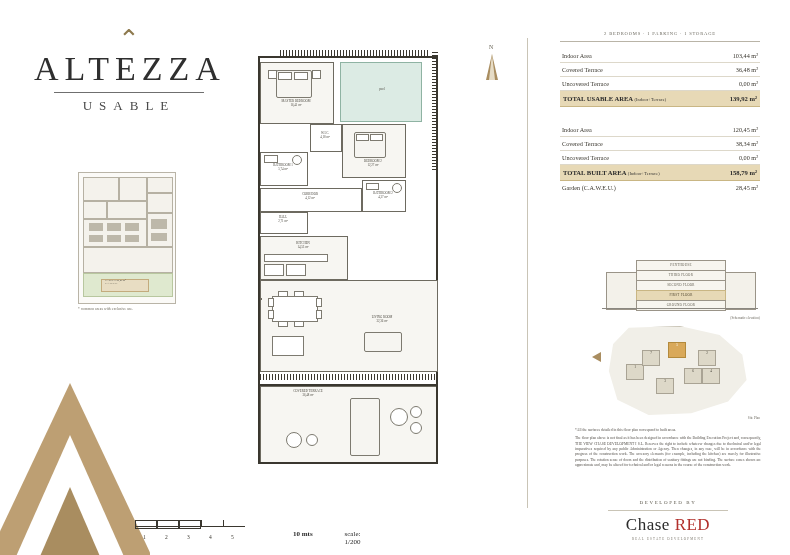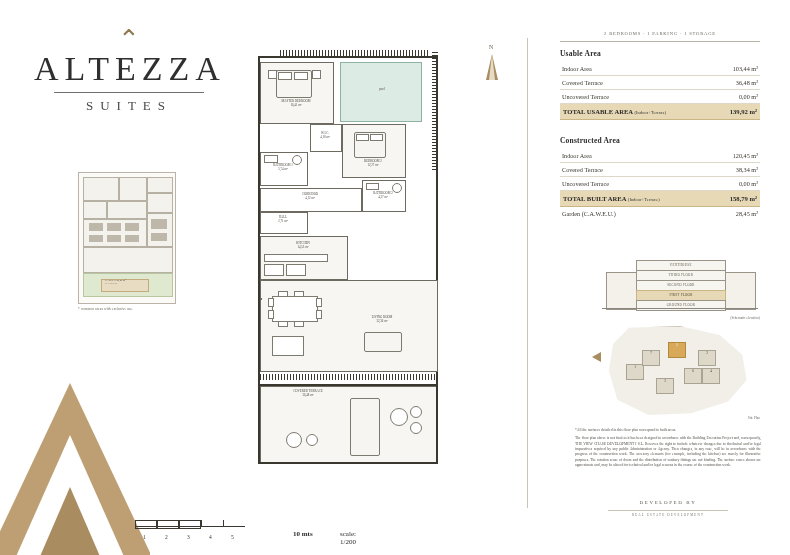--- a/index.html
+++ b/index.html
@@ -90,21 +90,21 @@
   .compass .arrow2{
     position:absolute;left:6px;top:8px;width:0;height:0;
     border-left:6px solid transparent;border-right:6px solid transparent;
     border-bottom:26px solid #e6dcc6;transform:scaleX(.5);
   }
 
   
   .vdiv{position:absolute;left:527px;top:38px;width:1px;height:470px;background:#c9c4b6;}
 
   
-  .scalebar{position:absolute;left:135px;top:518px;width:230px;}
+  .scalebar{position:absolute;left:135px;top:518px;width:230px;text-align:center;}
   .sb-graphic{position:relative;height:16px;width:110px;}
   .sb-graphic .bar{position:absolute;left:0;top:8px;height:1px;width:110px;background:#3a372f;}
   .sb-graphic .tick{position:absolute;top:2px;width:1px;height:7px;background:#3a372f;}
   .sb-graphic .blk{position:absolute;top:2px;height:7px;border:1px solid #3a372f;}
   .sb-nums{position:relative;height:10px;width:120px;font-size:5.5px;color:#3a372f;}
   .sb-nums span{position:absolute;}
   .sb-10{position:absolute;left:158px;top:12px;font-size:7px;font-weight:bold;color:#2b2b2b;}
   .sb-scale{position:absolute;left:205px;top:12px;font-size:7px;color:#2b2b2b;}
 
   
@@ -174,21 +174,21 @@
   <div class="corner-triangle">
     <div class="tri-outer"></div>
     <div class="tri-inner"></div>
     <div class="tri-core"></div>
   </div>
 
   <div class="logo">
     <div class="mark">⌃</div>
     <div class="brand">ALTEZZA</div>
     <div class="rule"></div>
-    <div class="sub">SUITES</div>
+    <div class="sub">USABLE</div>
   </div>
 
   <div class="keyplan">
     <div class="kbox">
       <div class="kp-cell" style="left:4px;top:4px;width:34px;height:22px;"></div>
       <div class="kp-cell" style="left:40px;top:4px;width:26px;height:22px;"></div>
       <div class="kp-cell" style="left:68px;top:4px;width:24px;height:14px;"></div>
       <div class="kp-cell" style="left:68px;top:20px;width:24px;height:18px;"></div>
       <div class="kp-cell" style="left:4px;top:28px;width:22px;height:16px;"></div>
       <div class="kp-cell" style="left:28px;top:28px;width:38px;height:16px;"></div>
@@ -319,21 +319,20 @@
     <div class="sb-10">10 mts</div>
     <div class="sb-scale">scale: 1/200</div>
   </div>
 
   <div class="vdiv"></div>
 
   <div class="right">
     <div class="apt-sub">2 BEDROOMS · 1 PARKING · 1 STORAGE</div>
     <div class="hr-top"></div>
 
-    <div class="sec-title">Usable Area</div>
     <table class="areas">
       <tbody>
           <tr>
         <td>Indoor Area</td>
         <td class="val">103,44 m²</td>
       </tr>
       <tr>
         <td>Covered Terrace</td>
         <td class="val">36,48 m²</td>
       </tr>
@@ -343,21 +342,20 @@
       </tr>
       <tr class="total">
         <td><span>TOTAL USABLE AREA</span> <span class="small">(Indoor+Terrace)</span></td>
         <td class="val">139,92 m²</td>
       </tr>
     </tbody>
       </table>
 
     <div class="gap"></div>
 
-    <div class="sec-title">Constructed Area</div>
     <table class="areas">
       <tbody>
           <tr>
         <td>Indoor Area</td>
         <td class="val">120,45 m²</td>
       </tr>
       <tr>
         <td>Covered Terrace</td>
         <td class="val">38,34 m²</td>
       </tr>
@@ -403,16 +401,17 @@
   <div class="site-cap">Site Plan</div>
 
   <div class="legal">
     <span class="star">*All the surfaces detailed in this floor plan correspond to built areas.</span>
     <span>The floor plan above is not final as it has been designed in accordance with the Building Execution Project and, consequently, THE VIEW CHASE DEVELOPMENT I S.L. Reserves the right to include whatever changes due to thechnical and/or legal imperatives required by any public Administration or Agency. Then changes, in any case, will be in accordance with the progress of the construction work. The accesory elements  (for example, including the kitchen) are merely for illustrative purposes. The rotation sense of doors and the distribution of sanitary fittings are not binding. The surface zones shown are approximate and, may be altered for technical and/or legal reasons in the course of the construction work.</span>
   </div>
 
   <div class="dev">
     <div class="by">DEVELOPED BY</div>
     <div class="devrule"></div>
+    <div class="name"><span>Chase</span> <span class="red">RED</span></div>
     <div class="tag">REAL ESTATE DEVELOPMENT</div>
   </div>
 
 </div>
 
 </body></html>

